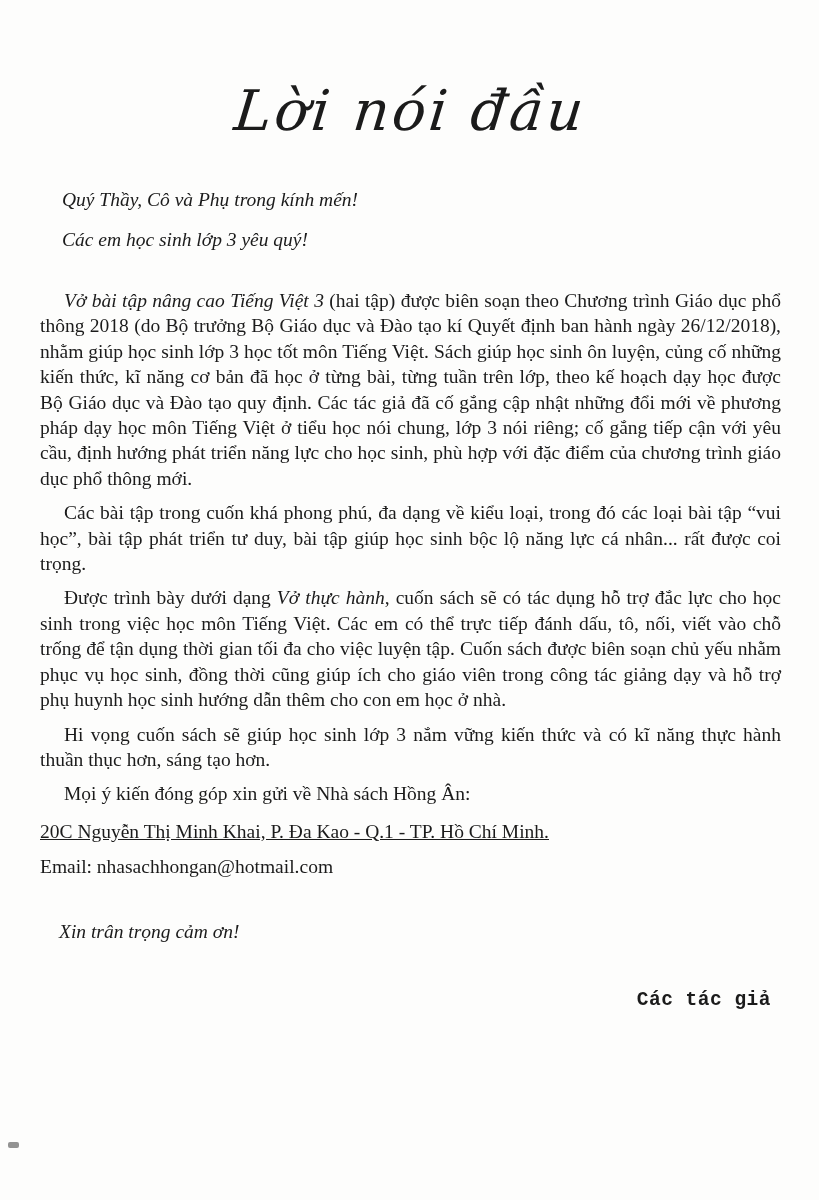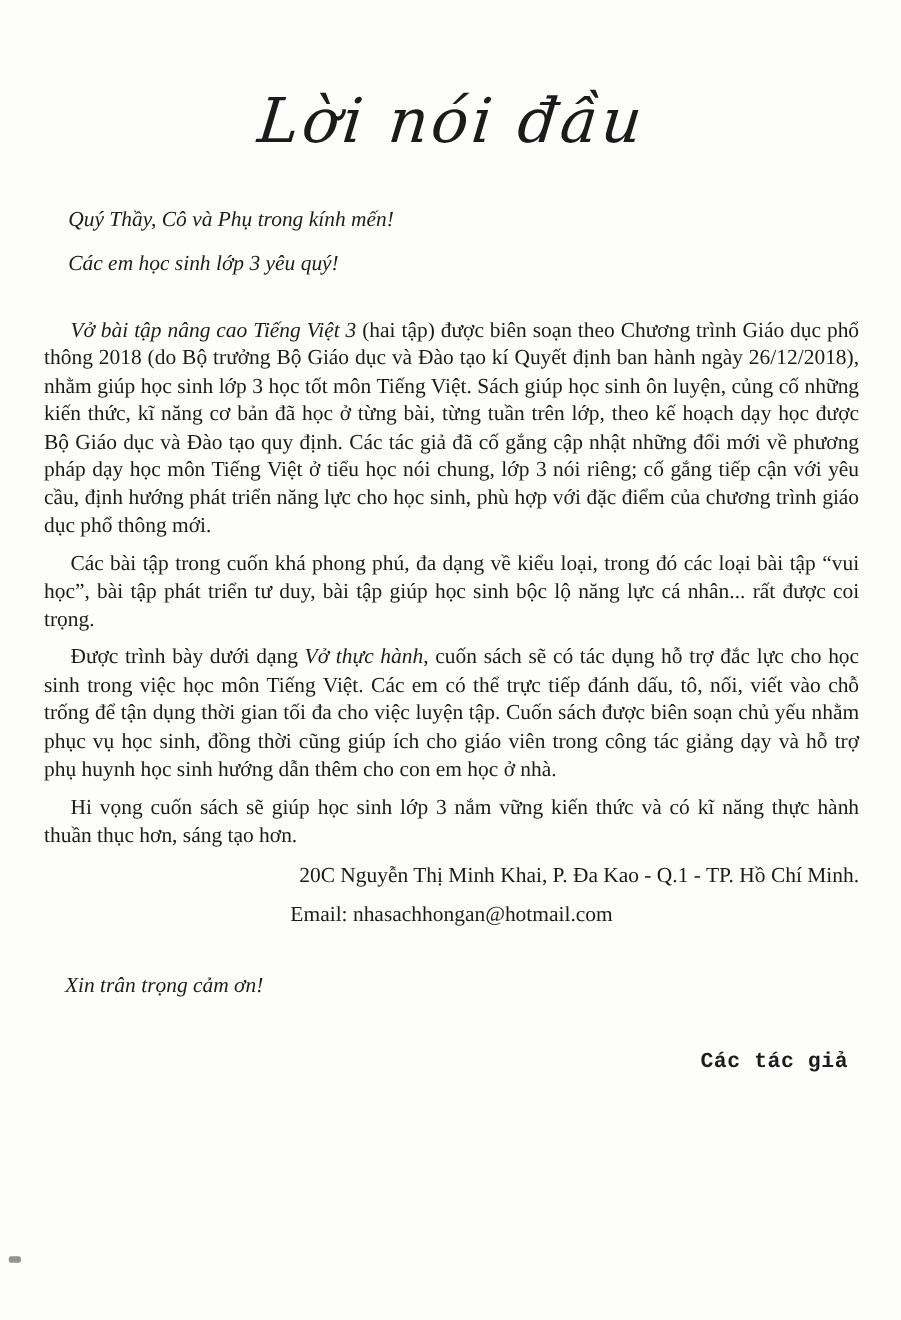--- a/index.html
+++ b/index.html
@@ -37,27 +37,27 @@
   .para{
     font-size:19.5px;
     line-height:25.4px;
     text-align:justify;
     text-indent:24px;
     margin:0 0 9px 0;
   }
   .para .b{font-weight:normal;}
   .para .i{font-style:italic;}
   .address-line{
-    text-align:right;
+    text-align:left;
     font-size:19.5px;
     line-height:25px;
     margin:12px 0 0 0;
+    text-decoration:underline;
   }
   .email-line{
-    text-align:center;
     font-size:19.5px;
     line-height:25px;
     margin:10px 0 0 0;
   }
   .thanks-line{
     font-style:italic;
     font-size:19.5px;
     margin:42px 0 0 19px;
   }
   .signature-line{
@@ -85,20 +85,21 @@
   <h1 class="title">Lời nói đầu</h1>
 
   <p class="greeting">Quý Thầy, Cô và Phụ trong kính mến!</p>
   <p class="greeting">Các em học sinh lớp 3 yêu quý!</p>
 
   <div class="paras">
       <p class="para"><span class="b i">Vở bài tập nâng cao Tiếng Việt 3</span><span> (hai tập) được biên soạn theo Chương trình Giáo dục phổ thông 2018 (do Bộ trưởng Bộ Giáo dục và Đào tạo kí Quyết định ban hành ngày 26/12/2018), nhằm giúp học sinh lớp 3 học tốt môn Tiếng Việt. Sách giúp học sinh ôn luyện, củng cố những kiến thức, kĩ năng cơ bản đã học ở từng bài, từng tuần trên lớp, theo kế hoạch dạy học được Bộ Giáo dục và Đào tạo quy định. Các tác giả đã cố gắng cập nhật những đổi mới về phương pháp dạy học môn Tiếng Việt ở tiểu học nói chung, lớp 3 nói riêng; cố gắng tiếp cận với </span><span class="b">yêu cầu, định hướng phát triển năng lực cho học sinh</span><span>, phù hợp với đặc điểm của chương trình giáo dục phổ thông mới.</span></p>
       <p class="para"><span>Các bài tập trong cuốn khá phong phú, đa dạng về kiểu loại, trong đó các loại bài tập “vui học”, bài tập phát triển tư duy, bài tập giúp học sinh bộc lộ năng lực cá nhân... rất được coi trọng.</span></p>
       <p class="para"><span>Được trình bày dưới dạng </span><span class="i">Vở thực hành</span><span>, cuốn sách sẽ có tác dụng hỗ trợ đắc lực cho học sinh trong việc học môn Tiếng Việt. Các em có thể trực tiếp đánh dấu, tô, nối, viết vào chỗ trống để tận dụng thời gian tối đa cho việc luyện tập. Cuốn sách được biên soạn chủ yếu nhằm phục vụ học sinh, đồng thời cũng giúp ích cho giáo viên trong công tác giảng dạy và hỗ trợ phụ huynh học sinh hướng dẫn thêm cho con em học ở nhà.</span></p>
       <p class="para"><span>Hi vọng cuốn sách sẽ giúp học sinh lớp 3 nắm vững kiến thức và có kĩ năng thực hành thuần thục hơn, sáng tạo hơn.</span></p>
+      <p class="para"><span>Mọi ý kiến đóng góp xin gửi về Nhà sách Hồng Ân:</span></p>
     </div>
 
   <p class="address-line">20C Nguyễn Thị Minh Khai, P. Đa Kao - Q.1 - TP. Hồ Chí Minh.</p>
   <p class="email-line">Email: nhasachhongan@hotmail.com</p>
 
   <p class="thanks-line">Xin trân trọng cảm ơn!</p>
 
   <p class="signature-line">Các tác giả</p>
 
   <span class="scan-artifact"></span>

